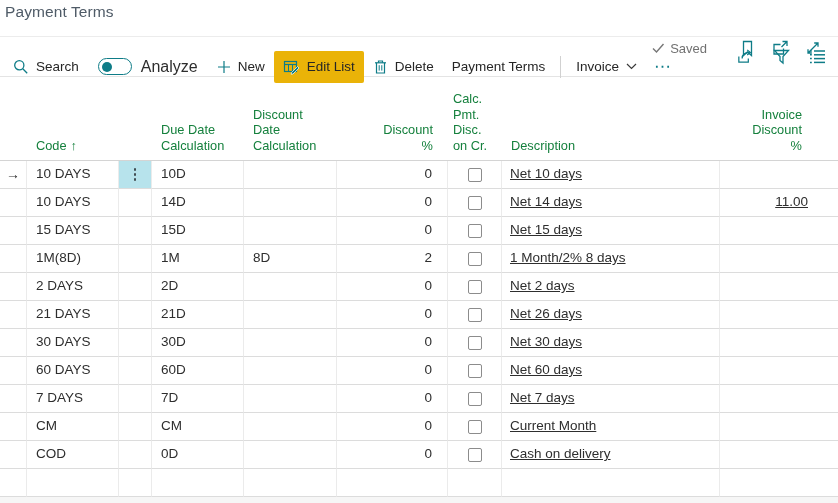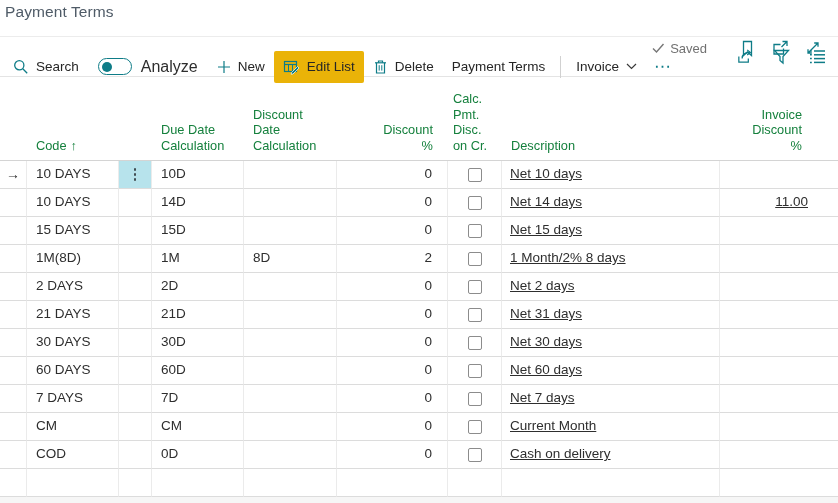--- a/index.html
+++ b/index.html
@@ -286,21 +286,21 @@
       <div class="row body-row">
         <div class="cell c-ind"></div>
         <div class="cell">21 DAYS</div>
         <div class="cell c-dots"></div>
         <div class="cell">21D</div>
         <div class="cell"></div>
         <div class="cell num">0</div>
         <div class="cell c-chk-cell">
           <div class="checkbox"></div>
         </div>
-        <div class="cell c-desc">Net 31 days</div>
+        <div class="cell c-desc">Net 26 days</div>
         <div class="cell num c-inv"></div>
       </div>
       <div class="row body-row">
         <div class="cell c-ind"></div>
         <div class="cell">30 DAYS</div>
         <div class="cell c-dots"></div>
         <div class="cell">30D</div>
         <div class="cell"></div>
         <div class="cell num">0</div>
         <div class="cell c-chk-cell">

